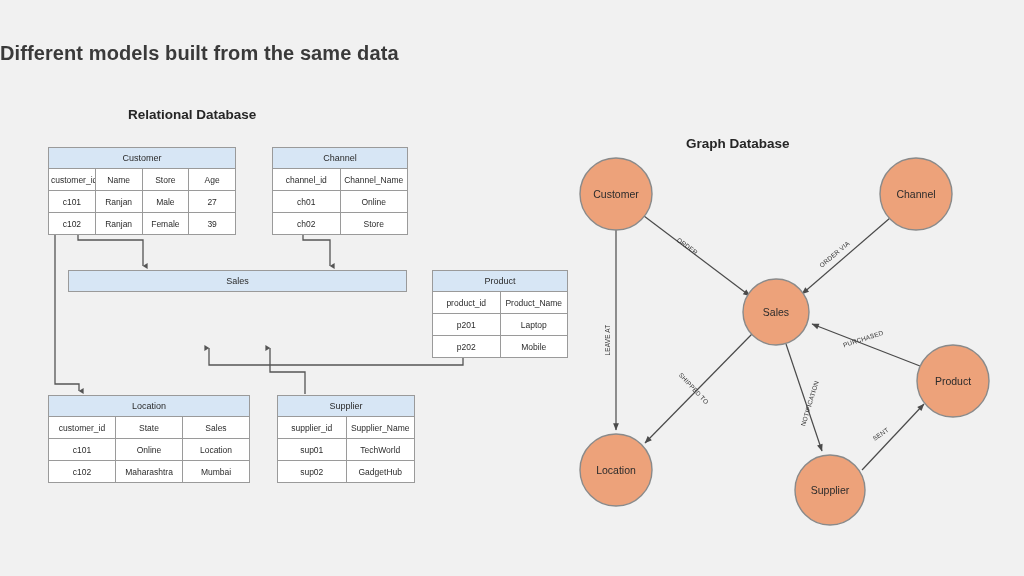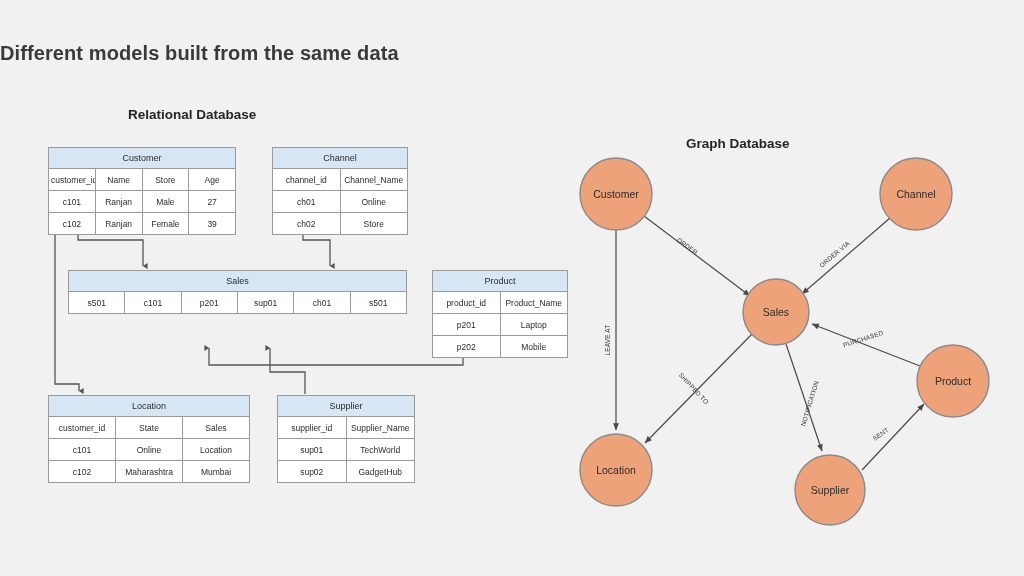--- a/index.html
+++ b/index.html
@@ -227,28 +227,20 @@
         <td>ch02</td>
         <td>Store</td>
       </tr>
     </tbody>
   </table>
 <table class="db-table" id="table-sales">
     <tbody>
       <tr>
         <td class="title-cell" colspan="6">Sales</td>
       </tr>
-      <tr>
-        <td>s501</td>
-        <td>c101</td>
-        <td>p201</td>
-        <td>sup01</td>
-        <td>ch01</td>
-        <td>s501</td>
-      </tr>
     </tbody>
   </table>
 <table class="db-table" id="table-product">
     <tbody>
       <tr>
         <td class="title-cell" colspan="2">Product</td>
       </tr>
       <tr>
         <td class="header-cell">product_id</td>
         <td class="header-cell">Product_Name</td>

